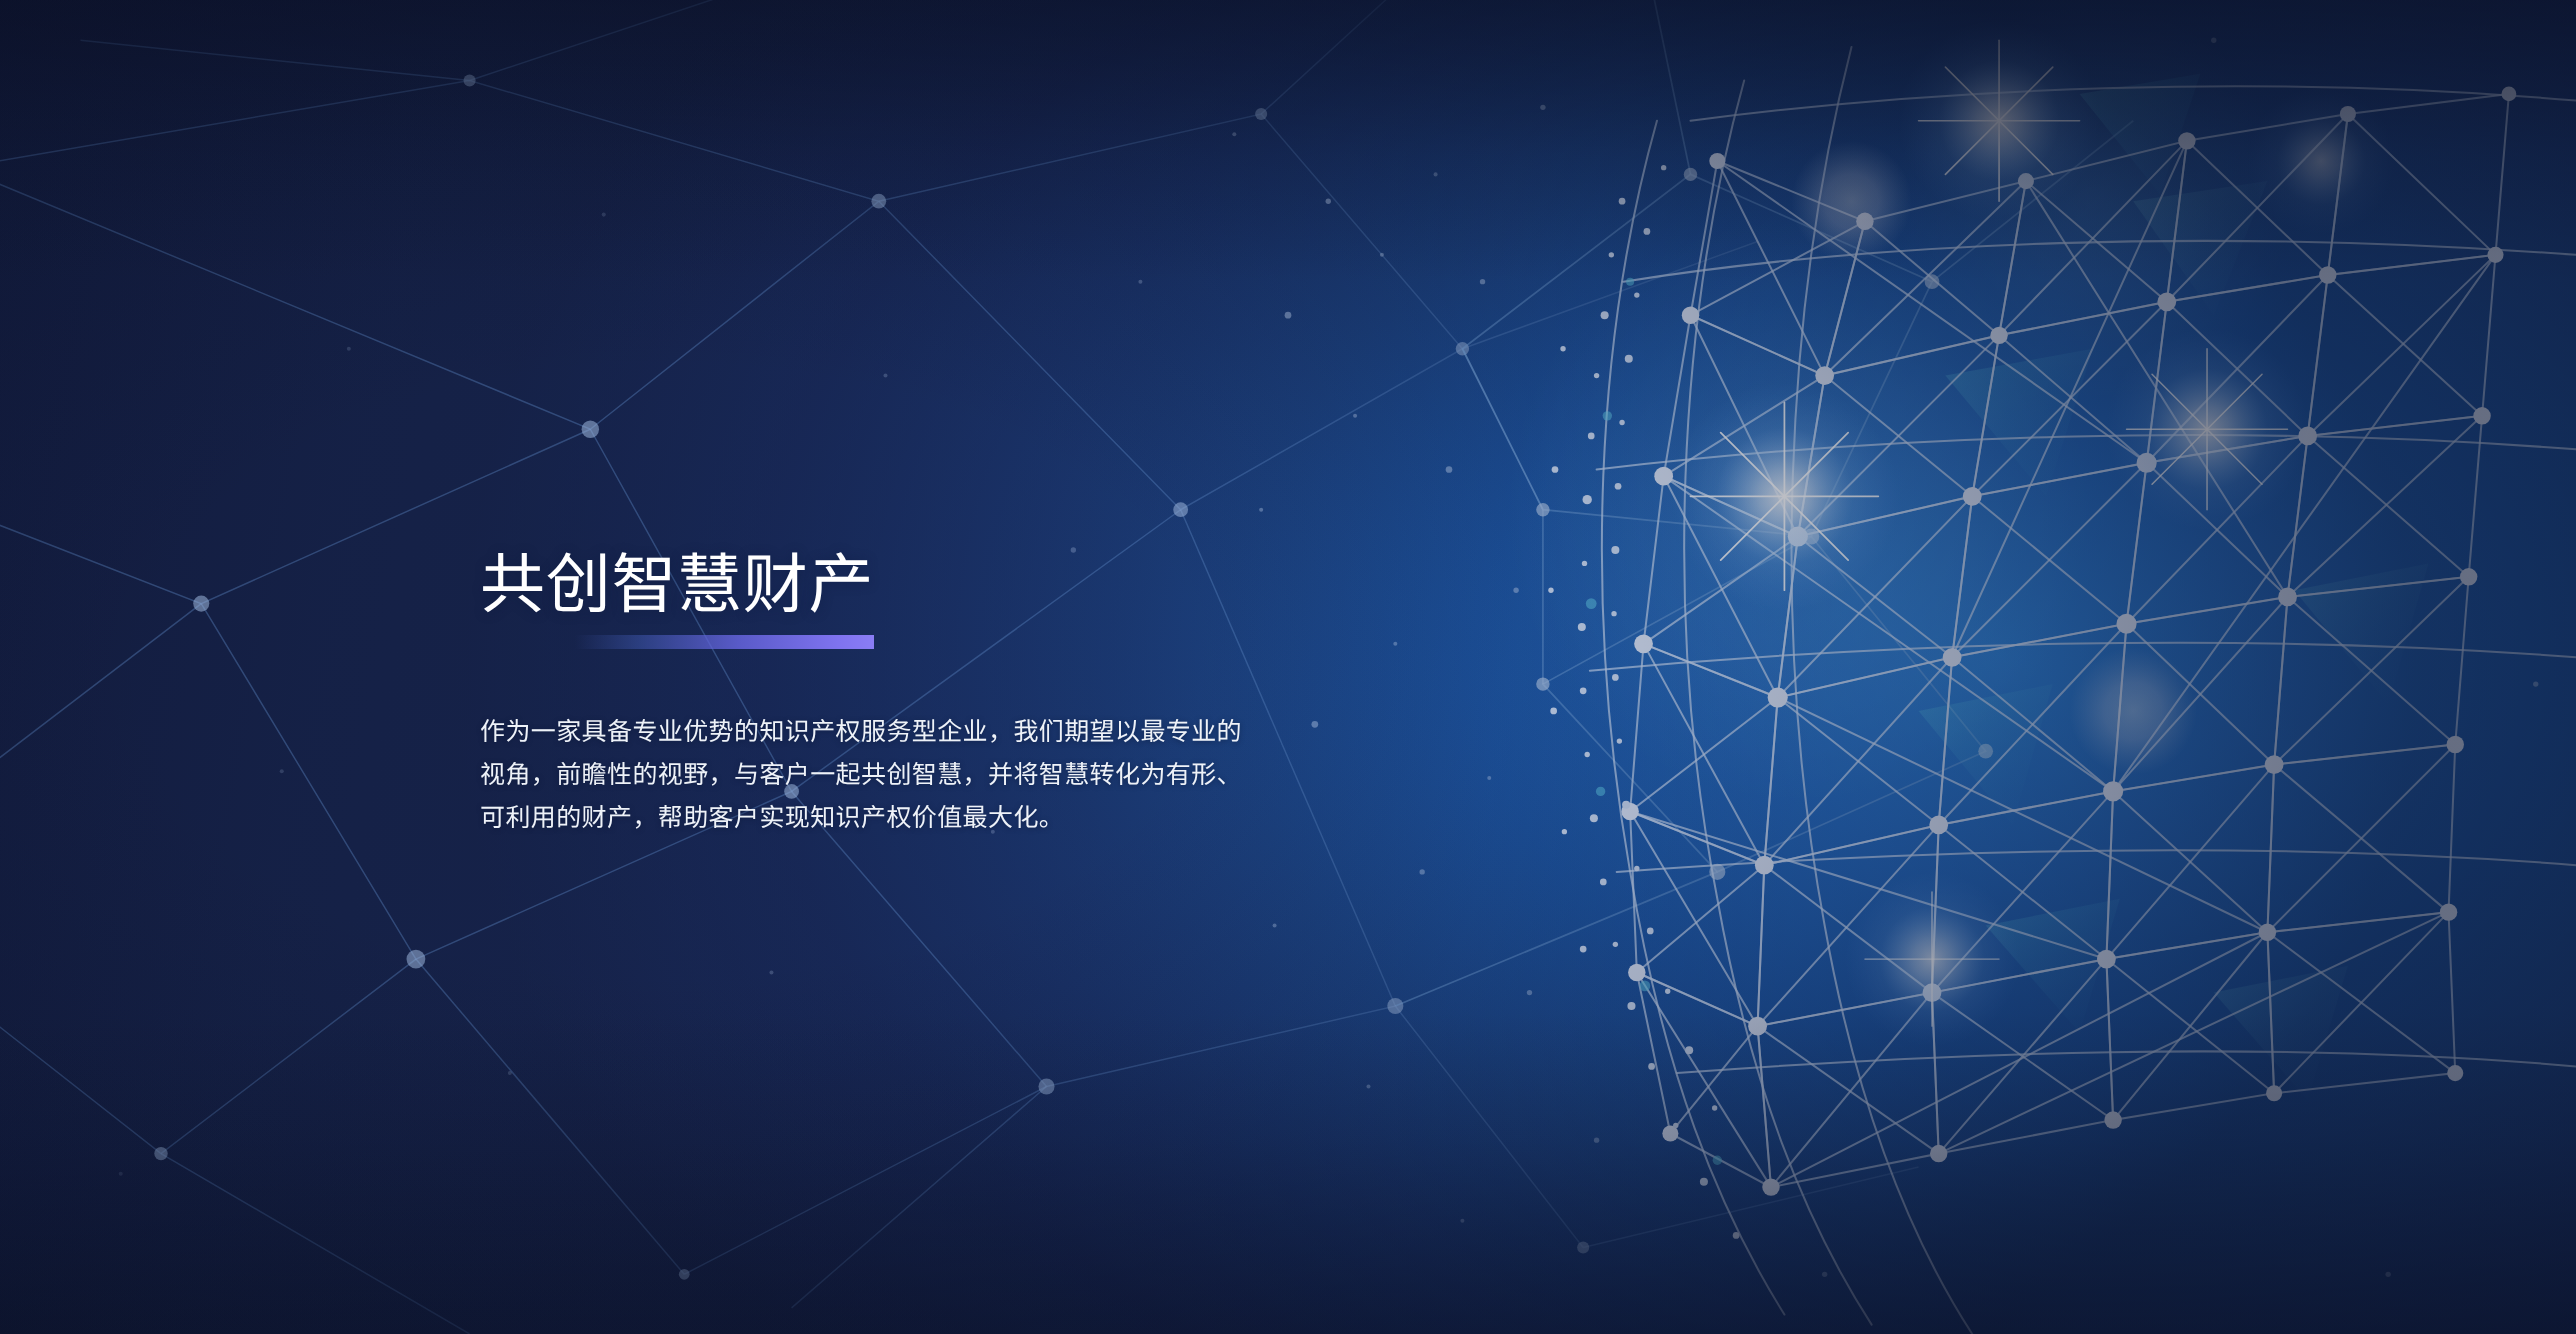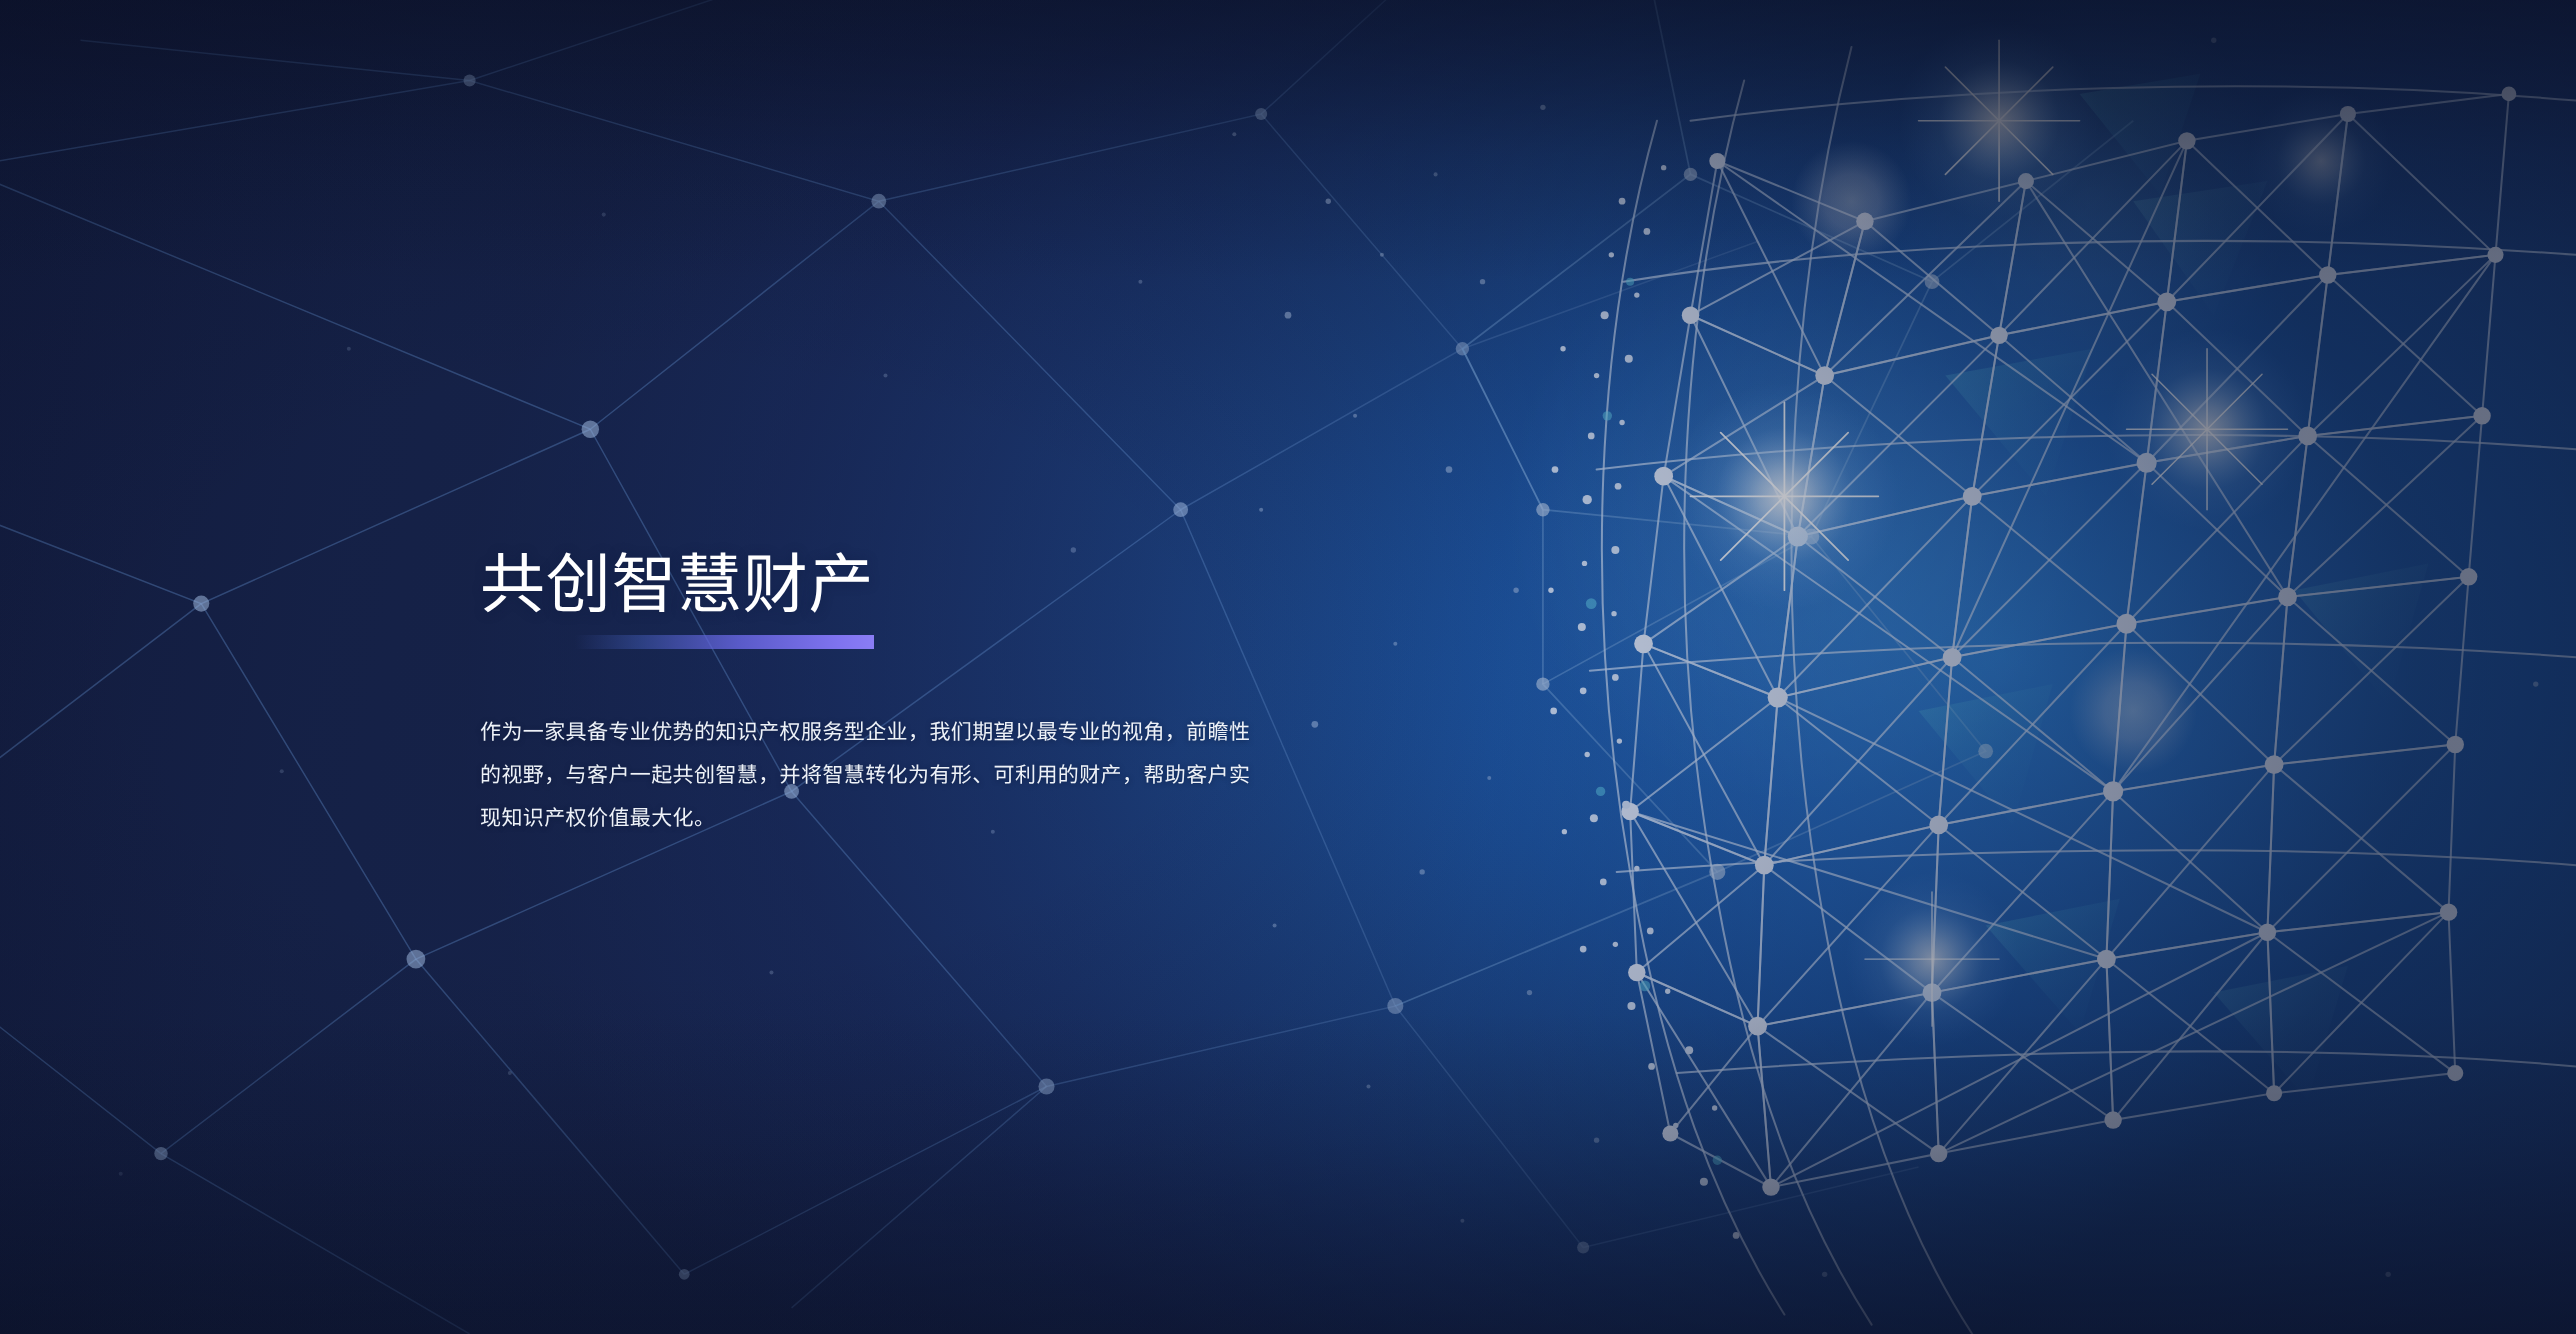--- a/index.html
+++ b/index.html
@@ -94,21 +94,21 @@
       rgba(40,80,160,0.0) 0%,
       rgba(70,95,190,0.45) 22%,
       rgba(104,102,226,0.82) 55%,
       #7f73ef 88%,
       #8a7df5 100%);
   }
   .hl-group.g2 .hl-rule { left: 127px; }
 
   .paragraph {
     margin-top: 90px;
-    font-size: 21px;
+    font-size: 25px;
     line-height: 43px;
     color: #eef2f8;
     letter-spacing: 0.4px;
     max-width: 778px;
     text-shadow: 0 0.7px 5.4px rgba(8,20,50,0.5);
   }
   .paragraph p { margin: 0; }
 </style>
 </head>
 <body>

